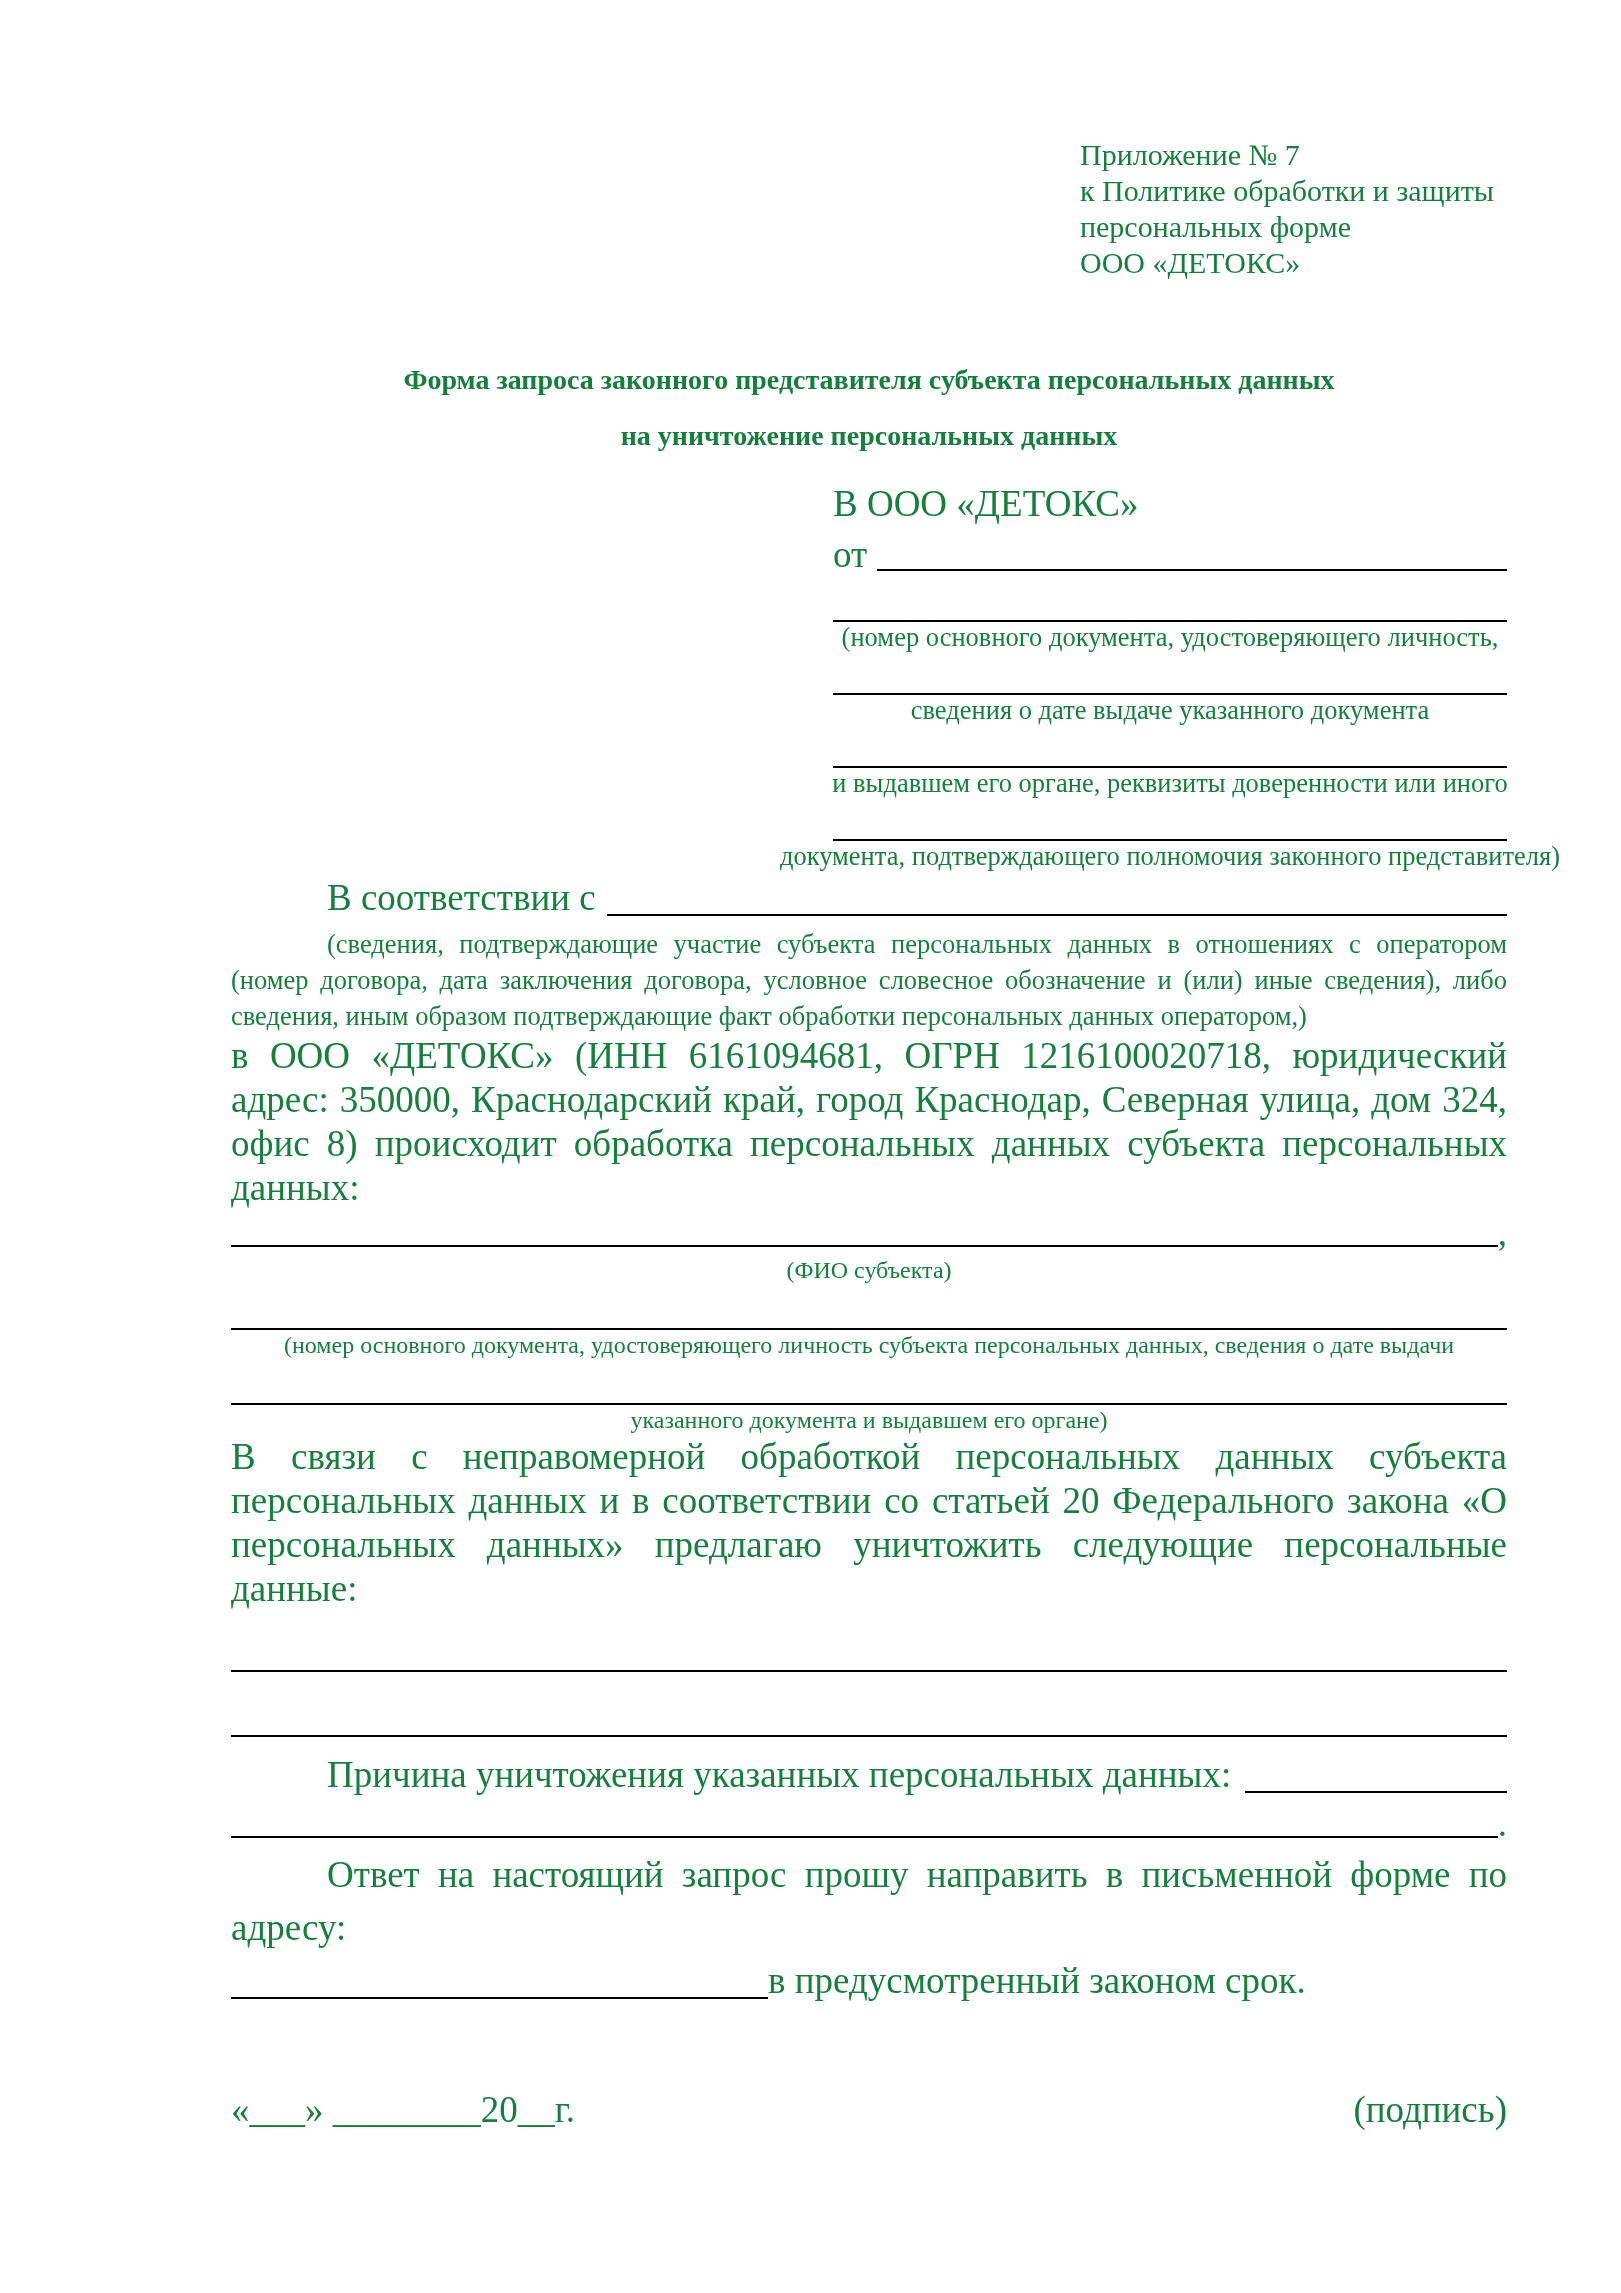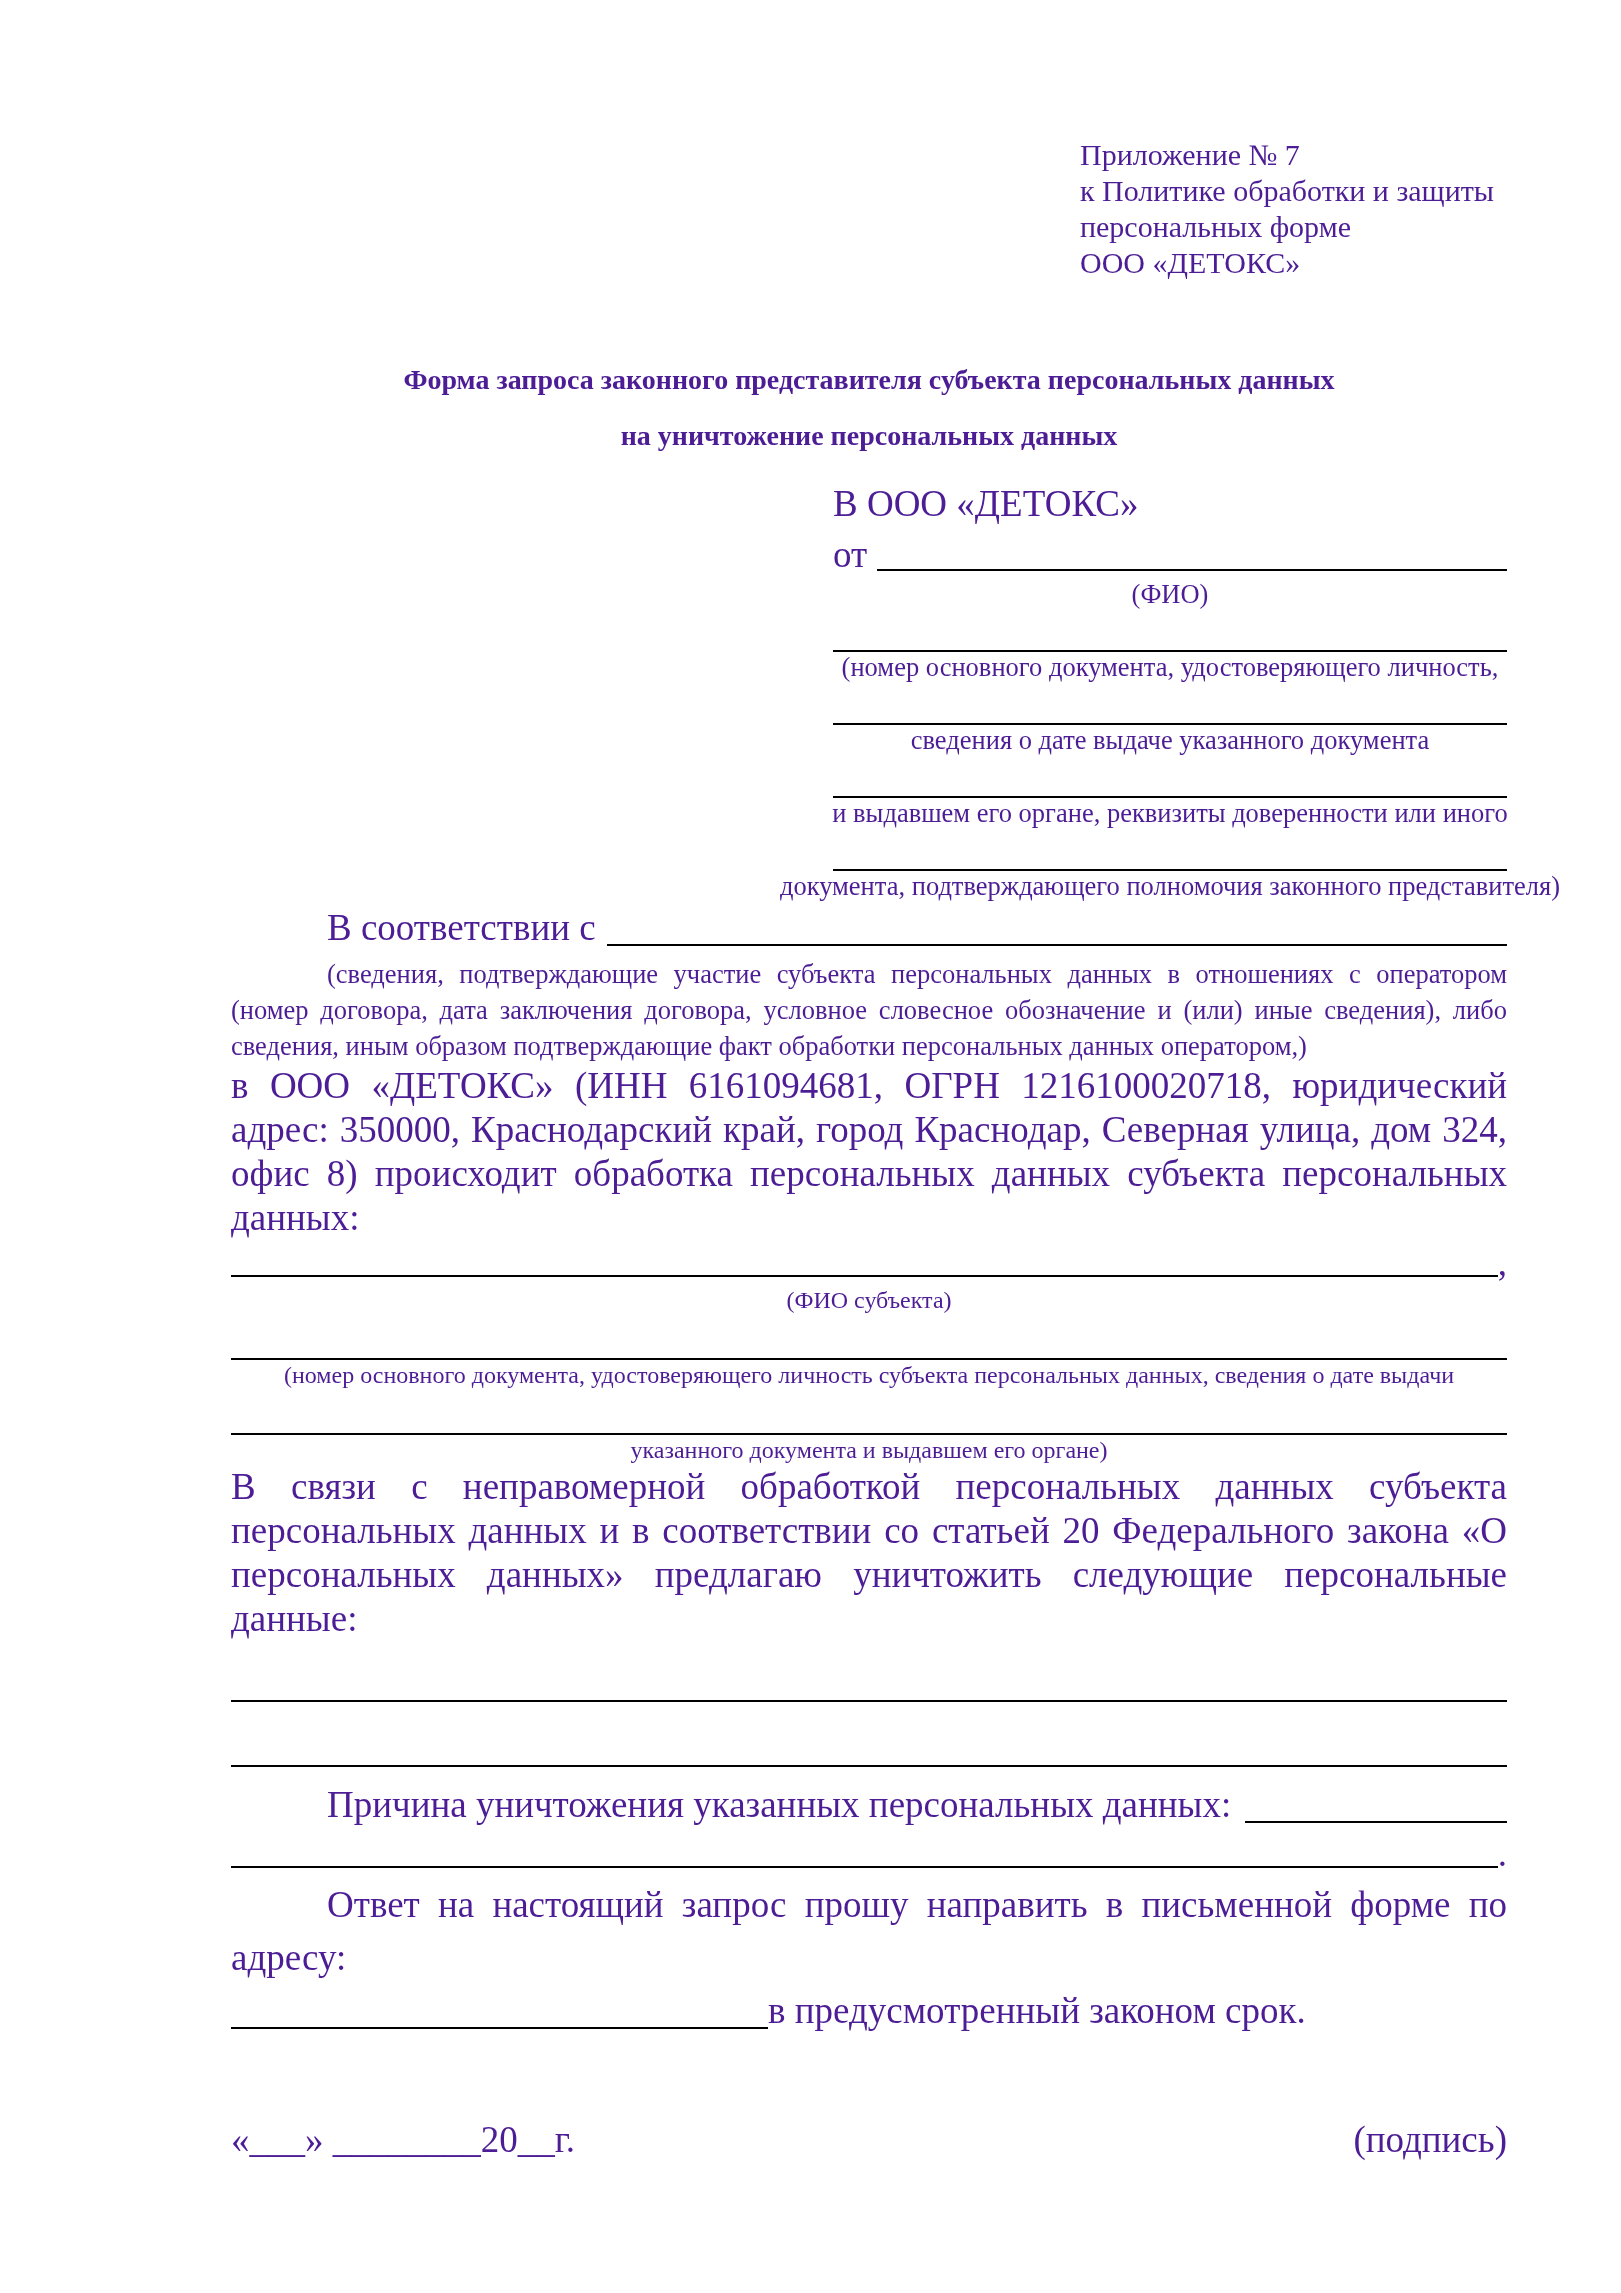--- a/index.html
+++ b/index.html
@@ -1,17 +1,17 @@
 <!DOCTYPE html>
 <html lang="ru"><head>
 <meta charset="utf-8">
 <style>
   html,body{margin:0;padding:0;background:#ffffff;}
   .page{
-    width:1621px;height:2294px;box-sizing:border-box;background:#ffffff;color:#4c1d95;
+    width:1621px;height:2294px;box-sizing:border-box;background:#ffffff;color:#15803d;
     padding:137px 114px 0 231px;
     font-family:"Liberation Serif","DejaVu Serif",serif;
     position:relative;overflow:hidden;
   }
   .appendix{margin-left:849px;font-size:30px;line-height:36px;}
   .doc-title{margin-top:71px;text-align:center;font-weight:bold;font-size:28px;line-height:56px;}
   
   .addr{margin-left:602px;margin-top:13px;font-size:37px;}
   .addr-to{line-height:53px;}
   .row{display:flex;align-items:flex-end;text-align:center;}
@@ -53,21 +53,20 @@
     <div>Форма запроса законного представителя субъекта персональных данных</div>
     <div>на уничтожение персональных данных</div>
   </div>
 
   <div class="addr">
     <div class="addr-to">В ООО «ДЕТОКС»</div>
     <div class="row from-row">
       <span class="label">от</span>
       <span class="fill"></span>
     </div>
-    <div class="caption">(ФИО)</div>
 
     <div class="blankline"></div>
     <div class="caption">(номер основного документа, удостоверяющего личность,</div>
 
     <div class="blankline"></div>
     <div class="caption">сведения о дате выдаче указанного документа</div>
 
     <div class="blankline"></div>
     <div class="caption">и выдавшем его органе, реквизиты доверенности или иного</div>
 

